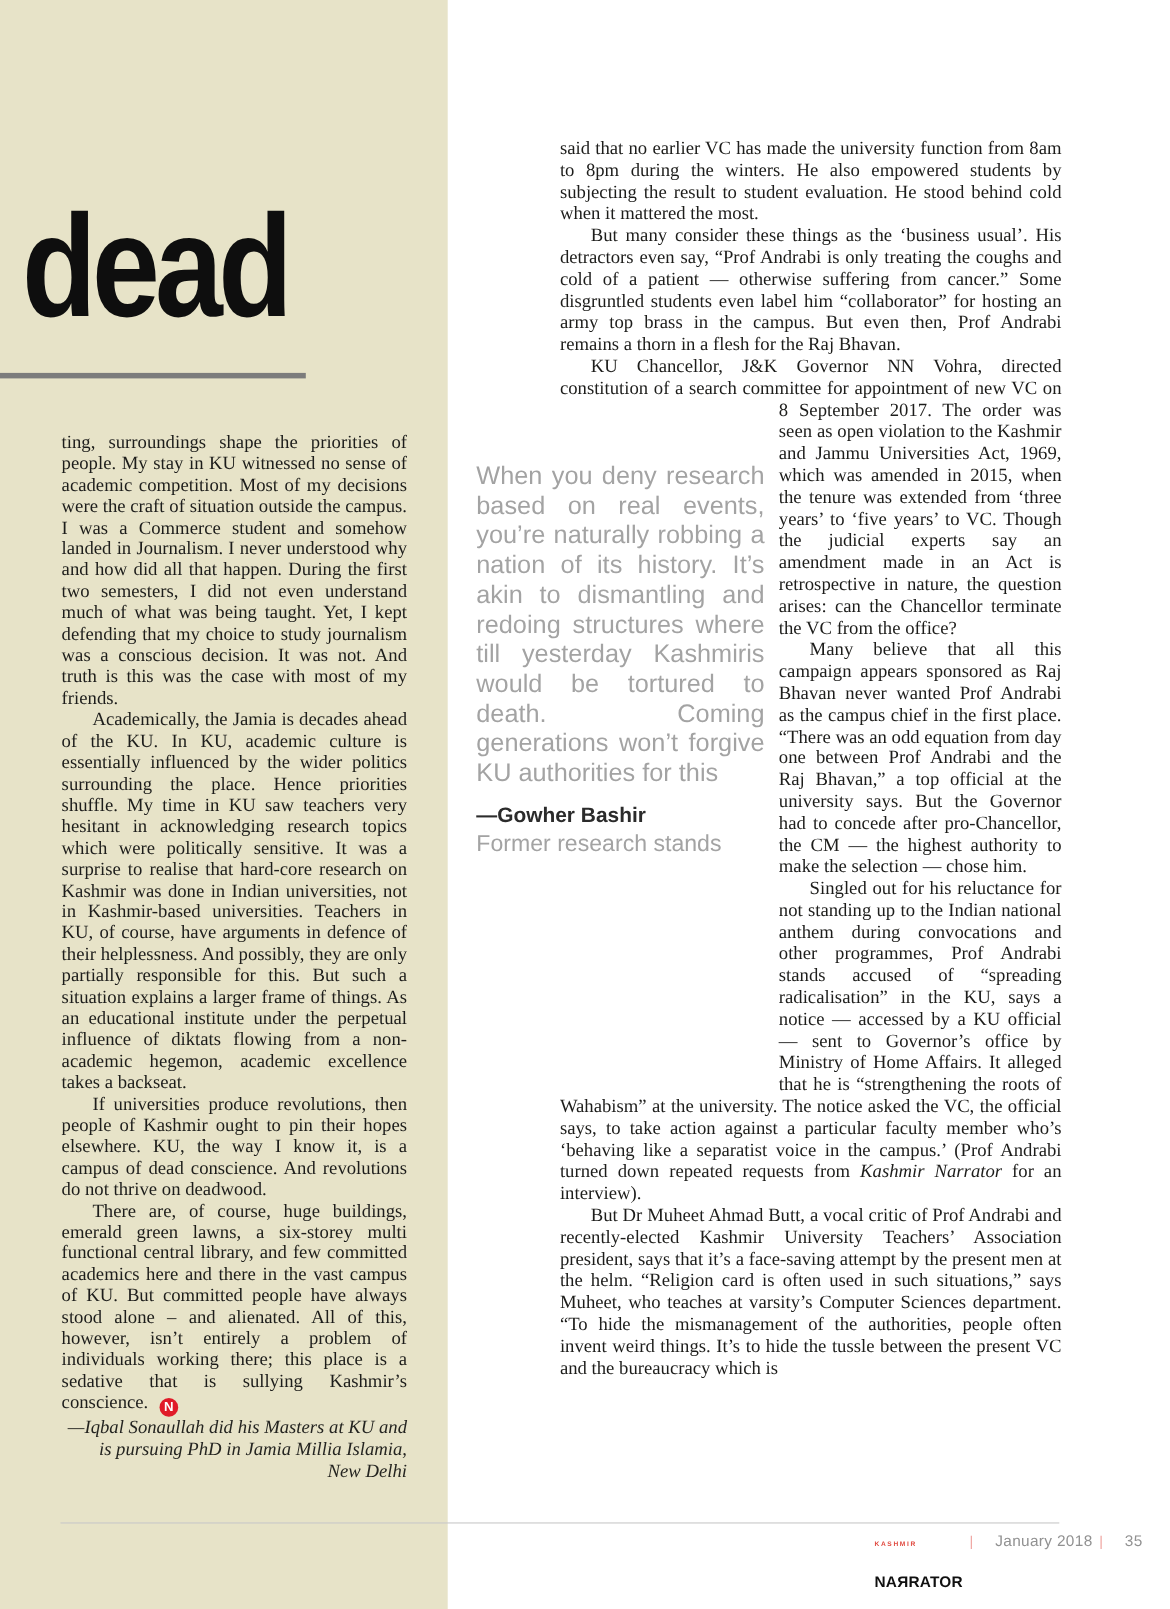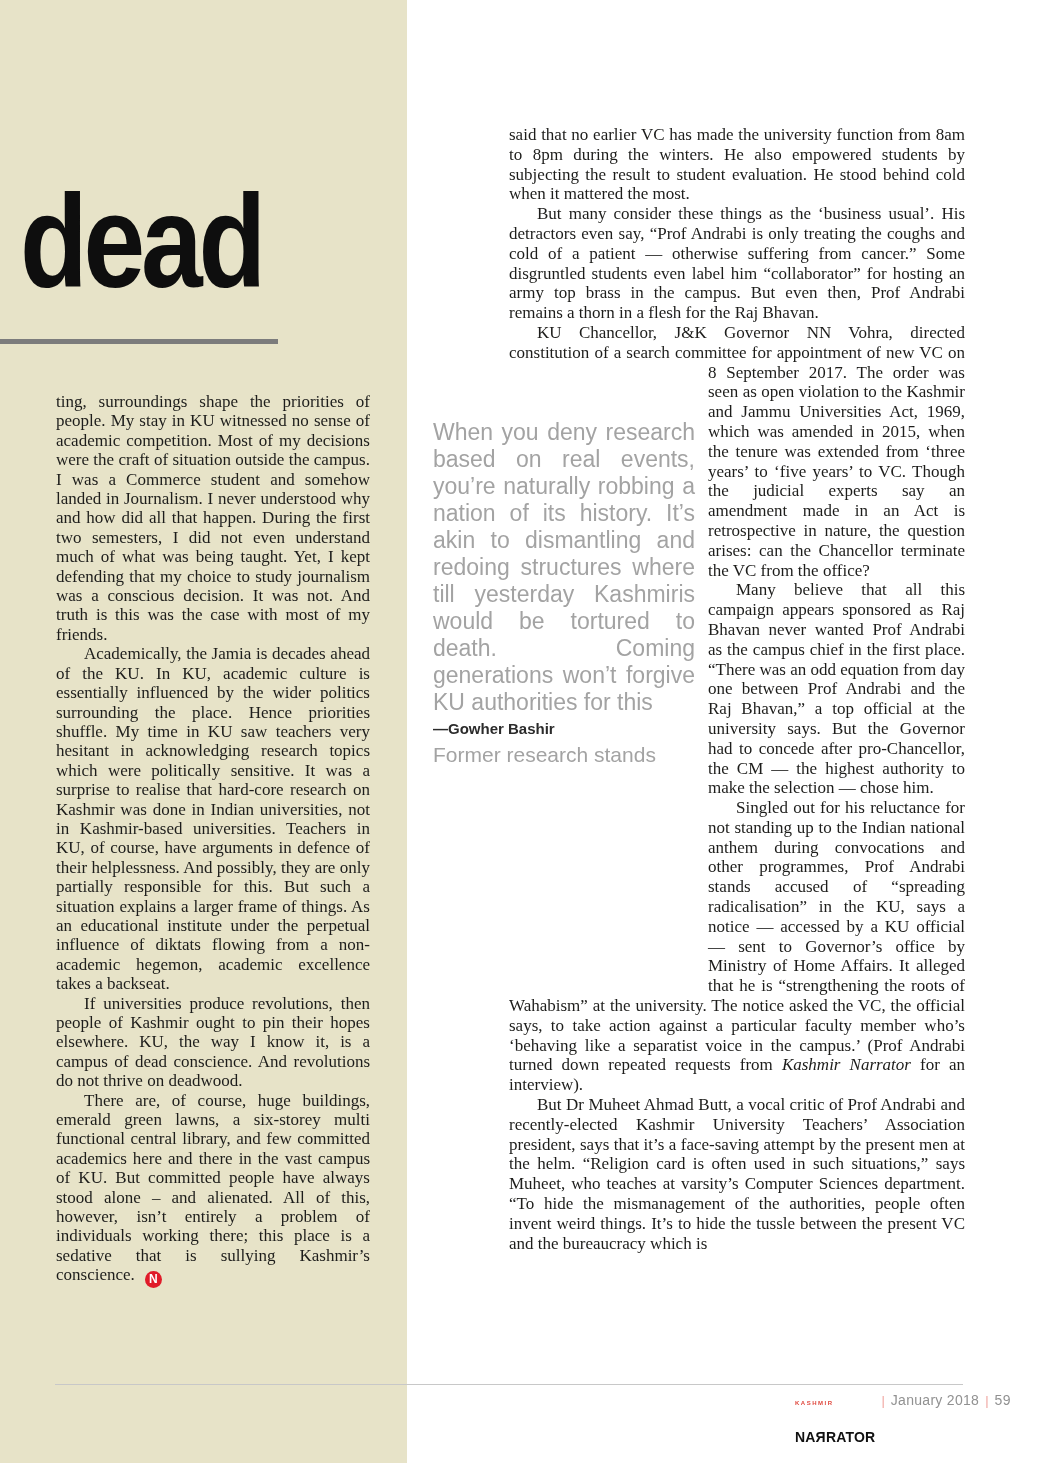--- a/index.html
+++ b/index.html
@@ -34,21 +34,21 @@
   .right-col {
     position:absolute; left:509px; top:125px; width:456px;
     font-size:17px; line-height:19.8px; text-align:justify; color:#1d1d1b;
   }
   .pullquote {
     float:left; width:262px; height:620px; margin-left:-76px; margin-right:13px;
     padding-top:56px; box-sizing:border-box; text-indent:0;
     font-family:"Liberation Sans", sans-serif;
   }
   .pq-text { display:block; font-size:23px; line-height:27px; color:#a3a3a3; }
-  .pq-name { display:block; font-size:15px; line-height:26px; font-weight:bold; color:#2b2b2b; }
+  .pq-name { display:block; margin-top:13px; font-size:19px; line-height:26px; font-weight:bold; color:#2b2b2b; }
   .pq-role { display:block; font-size:21px; line-height:25px; color:#a3a3a3; }
   .endmark {
     display:inline-block; width:17px; height:17px; margin-left:10px;
     border-radius:50%; background:#e01b29; color:#ffffff;
     font-family:"Liberation Sans", sans-serif; font-weight:bold;
     font-size:12px; line-height:17px; text-align:center; text-indent:0;
     vertical-align:-3px;
   }
   .footer-rule {
     position:absolute; left:55px; top:1384px; width:908px; height:1px;
@@ -56,37 +56,38 @@
   }
   .footer {
     position:absolute; top:1392px; left:795px;
     display:flex; align-items:baseline; gap:6px;
     font-family:"Liberation Sans", sans-serif; white-space:nowrap;
   }
   .logo { display:inline-flex; flex-direction:column; line-height:1;gap:24px; }
   .logo-top { font-size:6px; color:#e0483e; letter-spacing:1.5px; font-weight:bold; }
   .logo-main { font-size:14px; font-weight:bold; color:#101010; letter-spacing:0.2px; }
   .sep { color:#f0a5a0; font-size:13px; }
-  .issue, .pagenum { color:#919191; font-size:14px; letter-spacing:0.3px; }
+  .issue, .pagenum { color:#919191; font-size:14px; letter-spacing:0.3px;margin-left:14px; }
 </style>
 </head>
 <body>
 
 <div class="page">
 
   <div class="cream-panel"></div>
 
   <h1 class="headline">dead</h1>
   <div class="headline-rule"></div>
 
   <div class="left-col">
     <p>ting, surroundings shape the priorities of people. My stay in KU witnessed no sense of academic competition. Most of my decisions were the craft of situation outside the campus. I was a Commerce student and somehow landed in Journalism. I never understood why and how did all that happen. During the first two semesters, I did not even understand much of what was being taught. Yet, I kept defending that my choice to study journalism was a conscious decision. It was not. And truth is this was the case with most of my friends.</p>
     <p class="ind">Academically, the Jamia is decades ahead of the KU. In KU, academic culture is essentially influenced by the wider politics surrounding the place. Hence priorities shuffle. My time in KU saw teachers very hesitant in acknowledging research topics which were politically sensitive. It was a surprise to realise that hard-core research on Kashmir was done in Indian universities, not in Kashmir-based universities. Teachers in KU, of course, have arguments in defence of their helplessness. And possibly, they are only partially responsible for this. But such a situation explains a larger frame of things. As an educational institute under the perpetual influence of diktats flowing from a non-academic hegemon, academic excellence takes a backseat.</p>
     <p class="ind">If universities produce revolutions, then people of Kashmir ought to pin their hopes elsewhere. KU, the way I know it, is a campus of dead conscience. And revolutions do not thrive on deadwood.</p>
     <p class="ind"><span>There are, of course, huge buildings, emerald green lawns, a six-storey multi functional central library, and few committed academics here and there in the vast campus of KU. But committed people have always stood alone – and alienated. All of this, however, isn’t entirely a problem of individuals working there; this place is a sedative that is sullying Kashmir’s conscience.</span><span class="endmark">N</span></p>
+    <p class="byline">—Iqbal Sonaullah did his Masters at KU and is pursuing PhD in Jamia Millia Islamia, New Delhi</p>
   </div>
 
   <div class="right-col">
     <p>said that no earlier VC has made the university function from 8am to 8pm during the winters. He also empowered students by subjecting the result to student evaluation. He stood behind cold when it mattered the most.</p>
     <p class="ind">But many consider these things as the ‘business usual’. His detractors even say, “Prof Andrabi is only treating the coughs and cold of a patient — otherwise suffering from cancer.” Some disgruntled students even label him “collaborator” for hosting an army top brass in the campus. But even then, Prof Andrabi remains a thorn in a flesh for the Raj Bhavan.</p>
     <p class="ind"><span>KU Chancellor, J&amp;K Governor NN Vohra, directed constitution of a search committee for appointment of new VC </span><span class="pullquote">
           <span class="pq-text">When you deny research based on real events, you’re naturally robbing a nation of its history. It’s akin to dismantling and redoing structures where till yesterday Kashmiris would be tortured to death. Coming generations won’t forgive KU authorities for this</span>
           <span class="pq-name">—Gowher Bashir</span>
           <span class="pq-role">Former research stands</span>
         </span><span>on 8 September 2017. The order was seen as open violation to the Kashmir and Jammu Universities Act, 1969, which was amended in 2015, when the tenure was extended from ‘three years’ to ‘five years’ to VC. Though the judicial experts say an amendment made in an Act is retrospective in nature, the question arises: can the Chancellor terminate the VC from the office?</span></p>
@@ -98,16 +99,16 @@
   <div class="footer-rule"></div>
 
   <div class="footer">
     <span class="logo">
       <span class="logo-top">KASHMIR</span>
       <span class="logo-main">NAЯRATOR</span>
     </span>
     <span class="sep">|</span>
     <span class="issue">January 2018</span>
     <span class="sep">|</span>
-    <span class="pagenum">59</span>
+    <span class="pagenum">35</span>
   </div>
 
 </div>
 
 </body></html>

